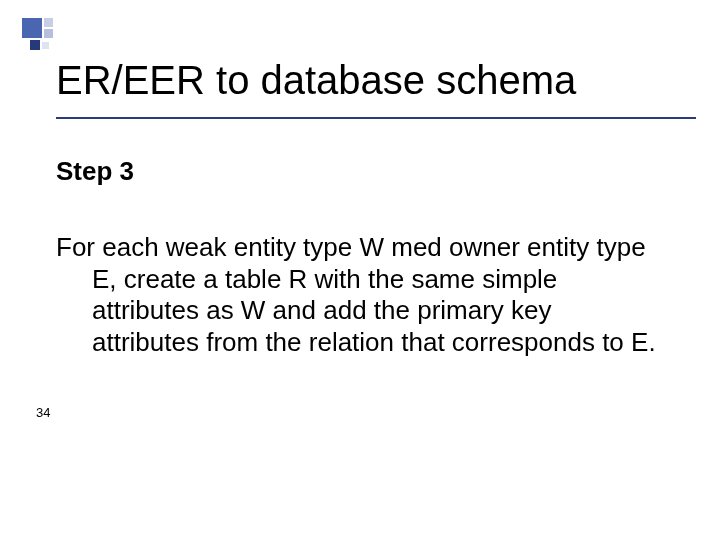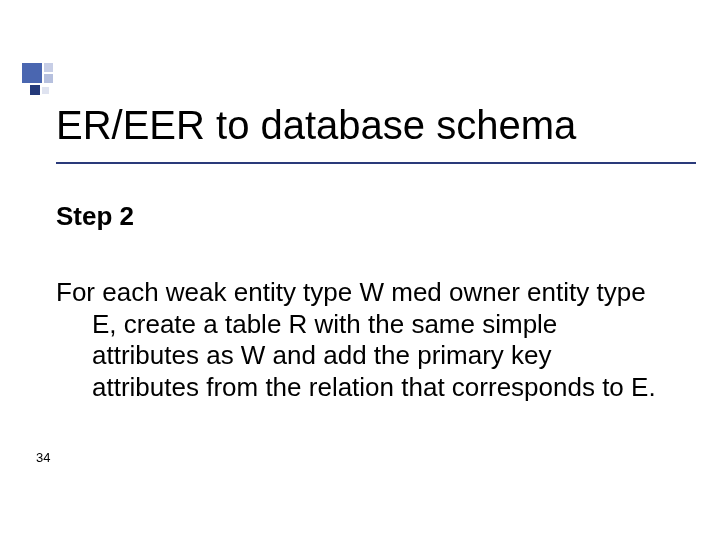--- a/index.html
+++ b/index.html
@@ -10,21 +10,20 @@
     background: #ffffff;
     font-family: Arial, Helvetica, sans-serif;
     color: #000;
     overflow: hidden;
   }
   .slide {
     position: relative;
     width: 720px;
     height: 456px;
     box-sizing: border-box;
-    margin-top: 45px;
   }
   
   .deco {
     position: absolute;
     top: 18px;
     left: 22px;
     width: 60px;
     height: 30px;
   }
   .sq {
@@ -114,21 +113,21 @@
     <span class="sq sq2"></span>
     <span class="sq sq3"></span>
     <span class="sq sq4"></span>
     <span class="sq sq5"></span>
   </div>
 
   <div class="title">ER/EER to database schema</div>
 
   <div class="rule"></div>
 
-  <div class="step">Step 2</div>
+  <div class="step">Step 3</div>
 
   <div class="body">
     <span class="indent">For each weak entity type W med owner entity type E, create a table R with the same simple attributes as W and add the primary key attributes from the relation that corresponds to E.</span>
   </div>
 
   <div class="pagenum">34</div>
 
 </div>
 
 </body></html>

